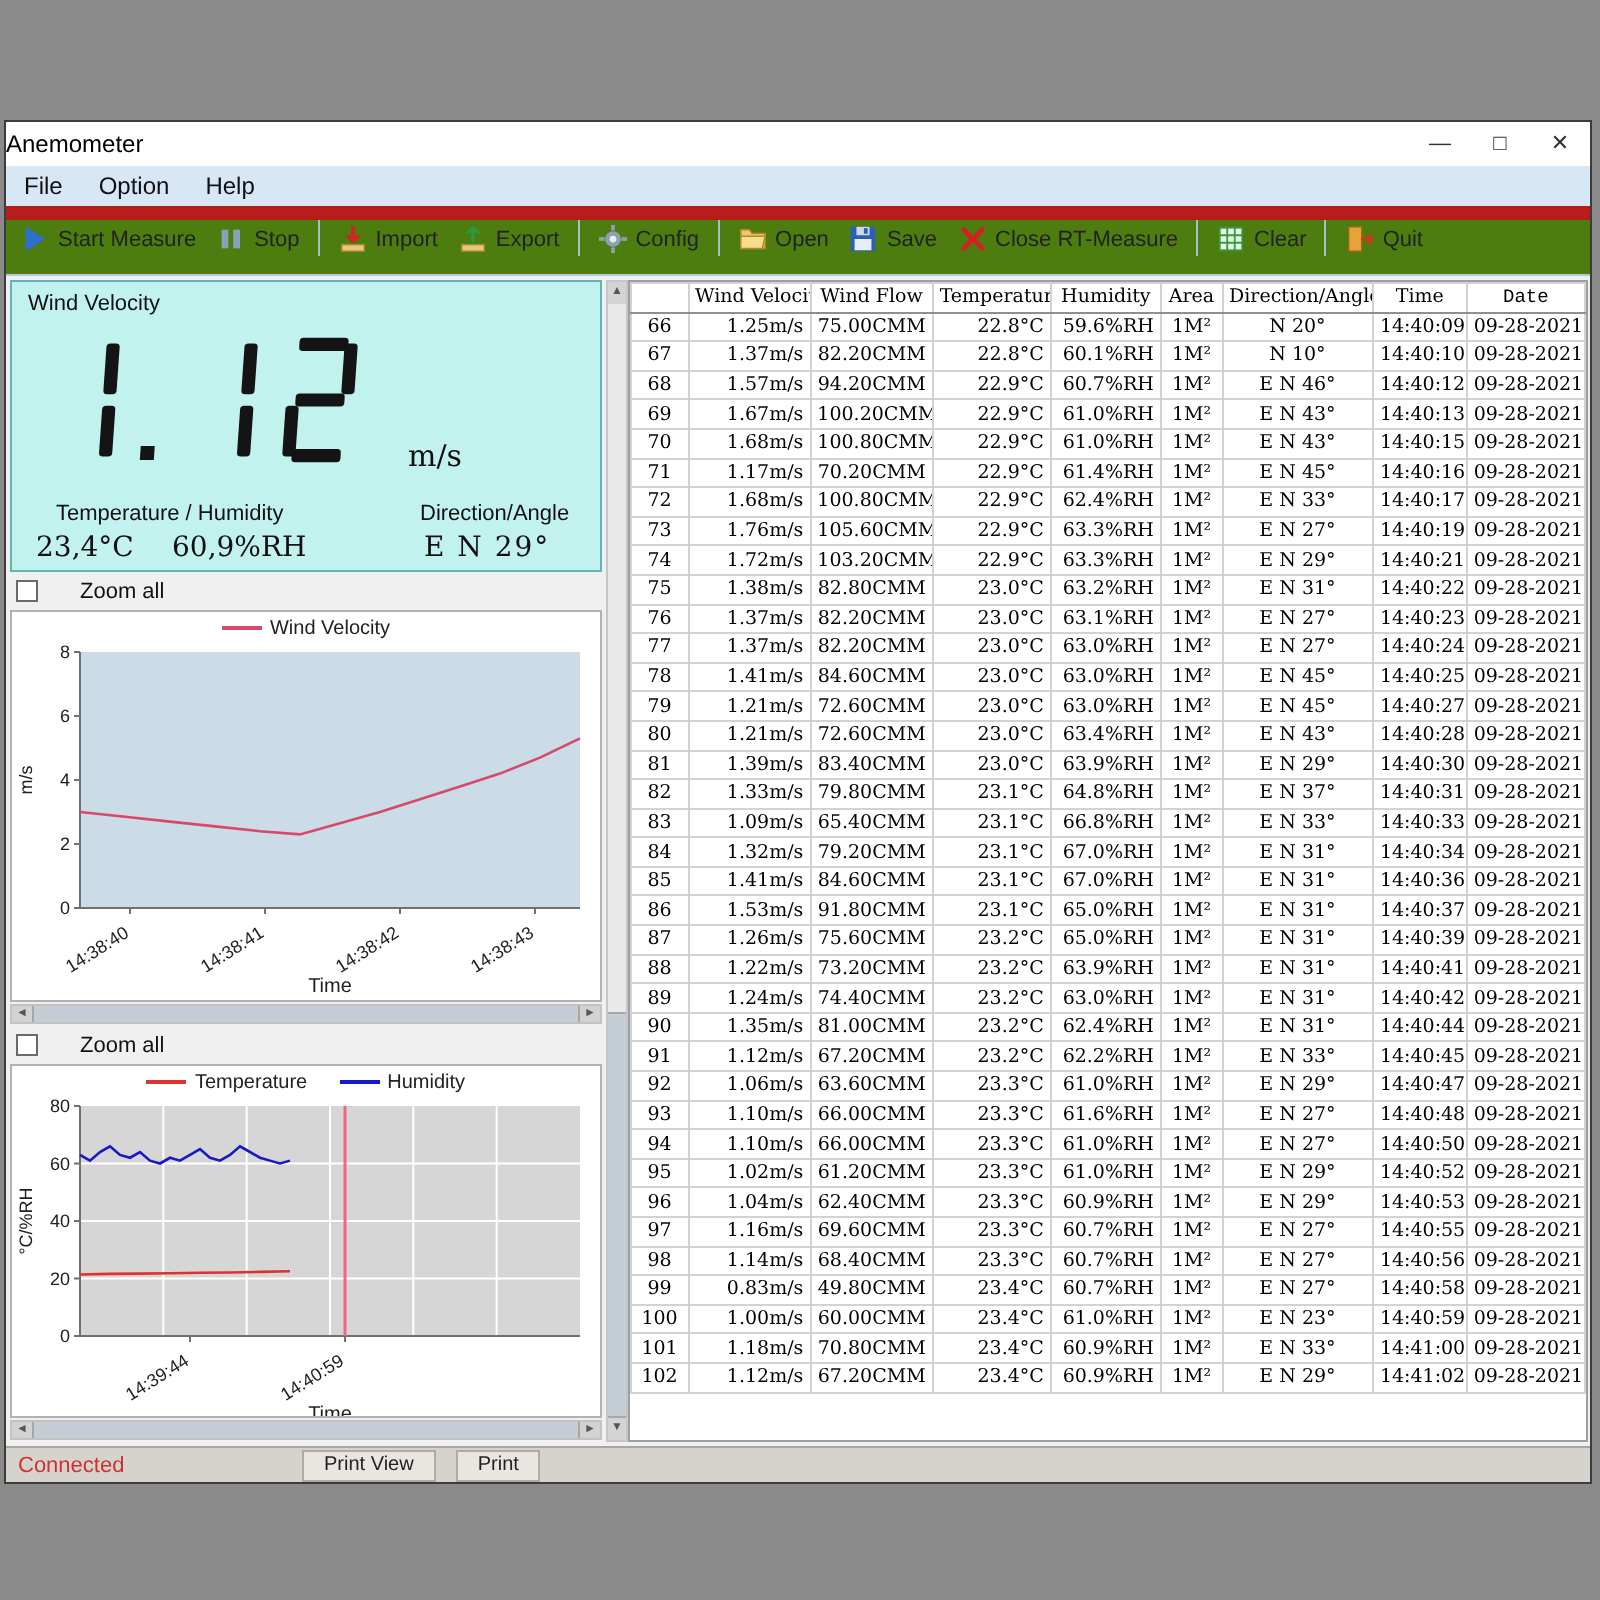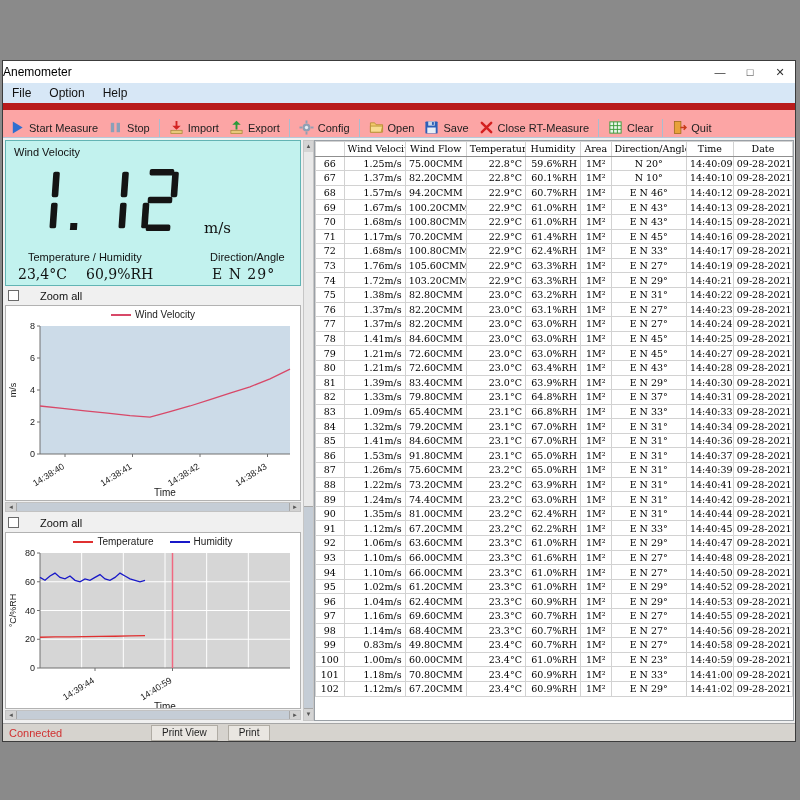--- a/index.html
+++ b/index.html
@@ -3,21 +3,21 @@
 <meta charset="utf-8">
 <style>
   html,body{margin:0;padding:0}
   body{width:800px;height:800px;background:#8a8a8a;font-family:"Liberation Sans",sans-serif;position:relative;overflow:hidden}
   .window{position:absolute;left:2px;top:60px;width:794px;height:682px;background:#f0f0f0;border:1px solid #3c3c3c;display:flex;flex-direction:column;box-sizing:border-box}
   .titlebar{height:22px;flex:0 0 auto;background:#ffffff;display:flex;align-items:center;font-size:12px;color:#000}
   .titlebar .title{padding-left:0;flex:1}
   .winbtn{width:30px;text-align:center;font-size:11px;color:#333;line-height:22px}
   .menubar{height:20px;flex:0 0 auto;background:#d7e7f6;display:flex;align-items:center;font-size:12px;color:#111;border-bottom:7px solid #b91c1c}
   .menuitem{padding:0 9px}
-  .toolbar{height:27px;flex:0 0 auto;background:#fca5a5;display:flex;align-items:flex-end;font-size:11px;color:#222;border-bottom:1px solid #b6c9da;padding-left:2px}
+  .toolbar{height:27px;flex:0 0 auto;background:#4d7c0f;display:flex;align-items:flex-start;font-size:11px;color:#222;border-bottom:1px solid #b6c9da;padding-left:2px}
   .tbtn{display:flex;align-items:center;gap:4px;padding:2px 5px;white-space:nowrap}
   .tbtn .ticon{display:inline-flex;width:15px;height:15px}
   .tsep{width:1px;height:18px;background:#a9bdcf;margin:0 4px}
   .content{flex:1;display:flex;min-height:0}
   .left{width:300px;flex:0 0 auto;display:flex;flex-direction:column;padding:2px;box-sizing:border-box}
   .lcd{height:146px;flex:0 0 auto;background:#c2f2ee;border:1px solid #62b4b4;position:relative;font-size:11px;color:#111;box-sizing:border-box}
   .lcd-label{position:absolute;left:8px;top:5px}
   .sevenseg{position:absolute;left:16px;top:26px;display:flex;align-items:flex-end;gap:12px;transform:skewX(-4deg)}
   .dpdot{width:7px;height:7px;background:#141414;margin-bottom:3px}
   .lcd-unit{position:absolute;left:198px;top:78px;font-family:"DejaVu Serif",serif;font-size:15px}
@@ -307,21 +307,21 @@
             <thead>
               <tr>
                 <th style="width: 28px;"></th>
                 <th style="width: 60px;">Wind Velocity</th>
                 <th style="width: 60px;">Wind Flow</th>
                 <th style="width: 58px;">Temperature</th>
                 <th style="width: 54px;">Humidity</th>
                 <th style="width: 30px; margin-left: 28px;">Area</th>
                 <th style="width: 74px;">Direction/Angle</th>
                 <th style="width: 46px;">Time</th>
-                <th style="width: 58px;">Date</th>
+                <th style="width: 58px; font-family: Liberation Mono, monospace;">Date</th>
               </tr>
             </thead>
             <tbody>
               <tr>
                 <td class="ctr">66</td>
                 <td class="num">1.25m/s</td>
                 <td class="num">75.00CMM</td>
                 <td class="num">22.8°C</td>
                 <td class="num">59.6%RH</td>
                 <td class="ctr">1M²</td>

